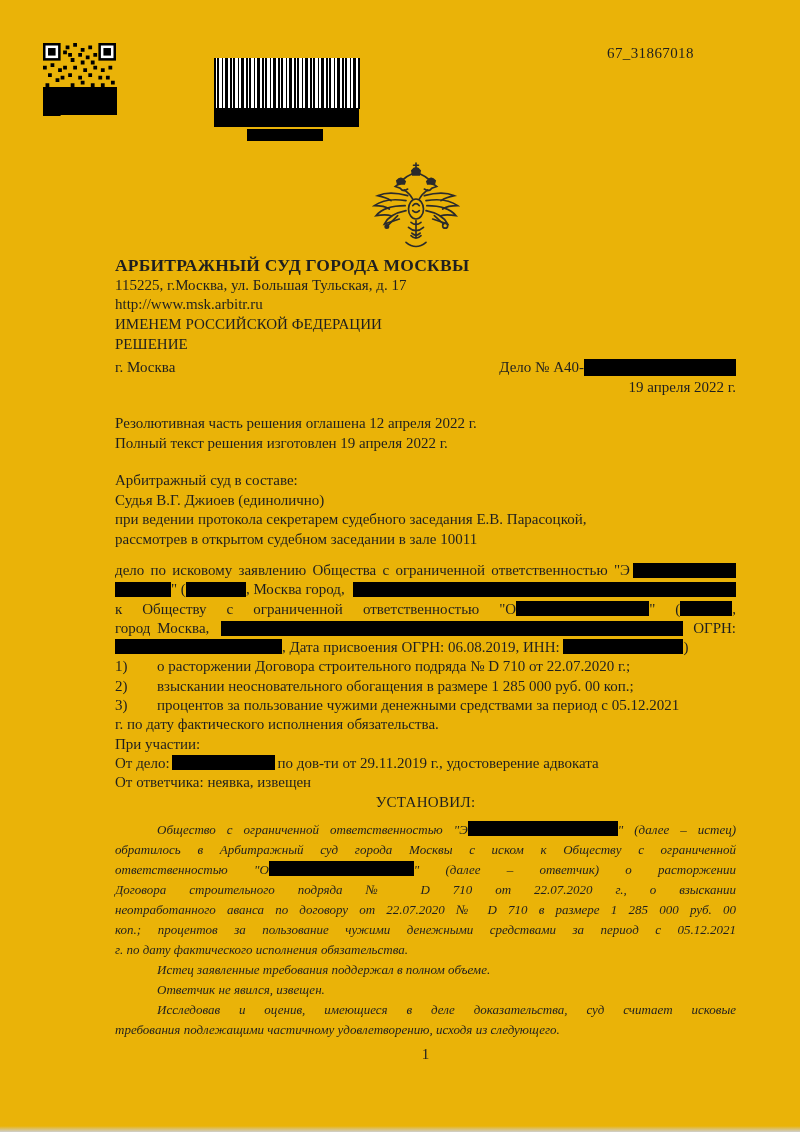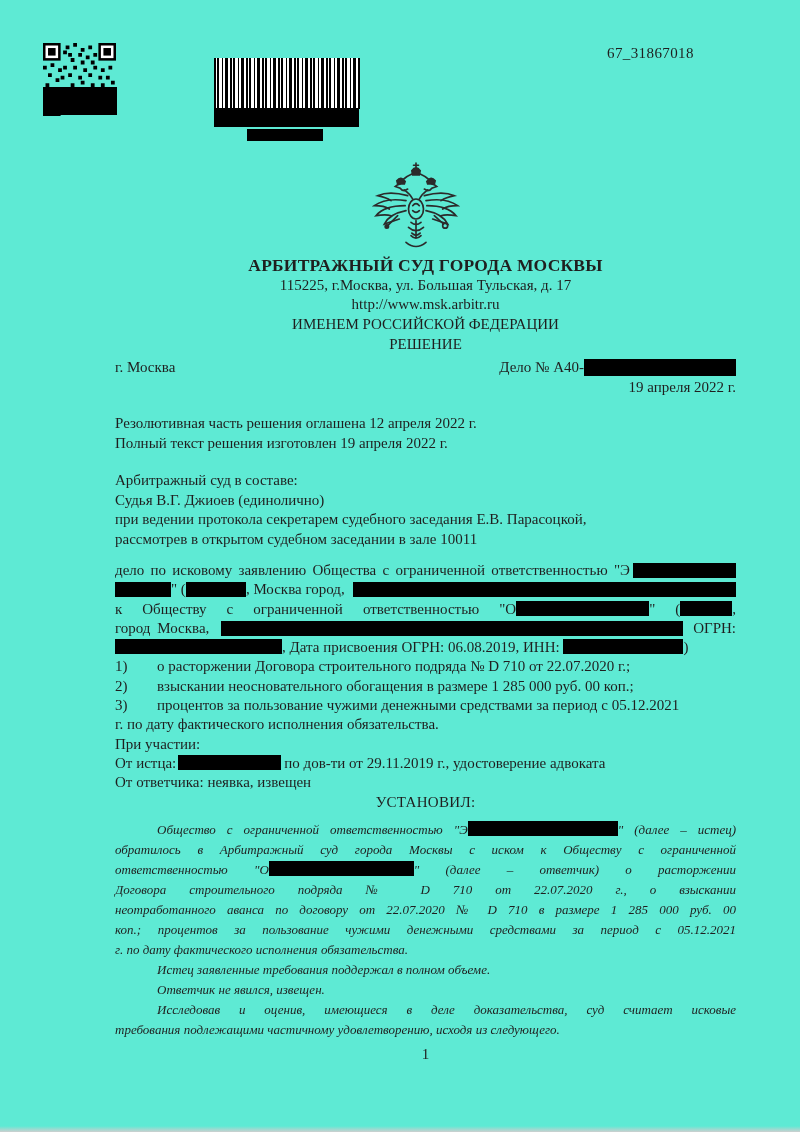--- a/index.html
+++ b/index.html
@@ -1,30 +1,30 @@
 <!DOCTYPE html>
 <html><head>
 <meta charset="utf-8">
 <style>
   html,body{margin:0;padding:0;background:#e9e9e9;}
-  .page{position:relative;width:800px;height:1132px;background:#5eead4;overflow:hidden;
+  .page{position:relative;width:800px;height:1132px;background:#eab308;overflow:hidden;
         font-family:"Liberation Serif","DejaVu Serif",serif;color:#1f1f1f;font-size:15px;}
   .abs{position:absolute;}
   .col{position:absolute;left:115px;width:621px;}
   .bar{background:#000;}
   .flexline{display:flex;align-items:center;}
   .seg{white-space:pre;}
   .rd{display:inline-block;background:#000;height:15px;vertical-align:-2px;}
   .rdf{background:#000;height:15px;}
   .grow{flex:1 1 auto;}
   .just{text-align:justify;text-align-last:justify;}
   .ind{padding-left:42px;}
   .num{display:inline-block;width:42px;}
   .center{text-align:center;}
-  .hdr{text-align:center;}
+  .hdr{}
   .hdr>div{line-height:19.7px;}
   .court{font-weight:700;font-size:17.5px;line-height:25px;letter-spacing:.2px;}
   .caseblk>div{line-height:19.7px;text-align:right;}
   .case-right{display:flex;align-items:center;}
   .resol>div{line-height:19.7px;}
   .panel>div{line-height:19.5px;}
   .claimblk>div{line-height:19.3px;min-height:19.3px;}
   .findings{font-size:13px;font-style:italic;}
   .findings>div{line-height:20px;min-height:20px;}
   .ws1{word-spacing:2.5px;}
@@ -155,21 +155,21 @@
     <div>
       <span class="num">2)</span><span>взыскании неосновательного обогащения в размере 1 285 000 руб. 00 коп.;</span>
     </div>
     <div>
       <span class="num">3)</span><span>процентов за пользование чужими денежными средствами за период с 05.12.2021</span>
     </div>
     <div>г. по дату фактического исполнения обязательства.</div>
 
     <div>При участии:</div>
     <div>
-      <span class="seg">От истца:</span><span class="rd" style="width:103px;margin:0 3px 0 2px"></span><span class="seg">по дов-ти от 29.11.2019 г., удостоверение адвоката</span>
+      <span class="seg">От дело:</span><span class="rd" style="width:103px;margin:0 3px 0 2px"></span><span class="seg">по дов-ти от 29.11.2019 г., удостоверение адвоката</span>
     </div>
     <div>От ответчика: неявка, извещен</div>
 
     <div class="center" style="letter-spacing:.3px">УСТАНОВИЛ:</div>
   </div>
 
   <div class="col findings" style="top:820px">
     <div class="just ind">
       <span>Общество с ограниченной ответственностью "Э</span><span class="rd" style="width:150px"></span><span>" (далее – истец)</span>
     </div>

